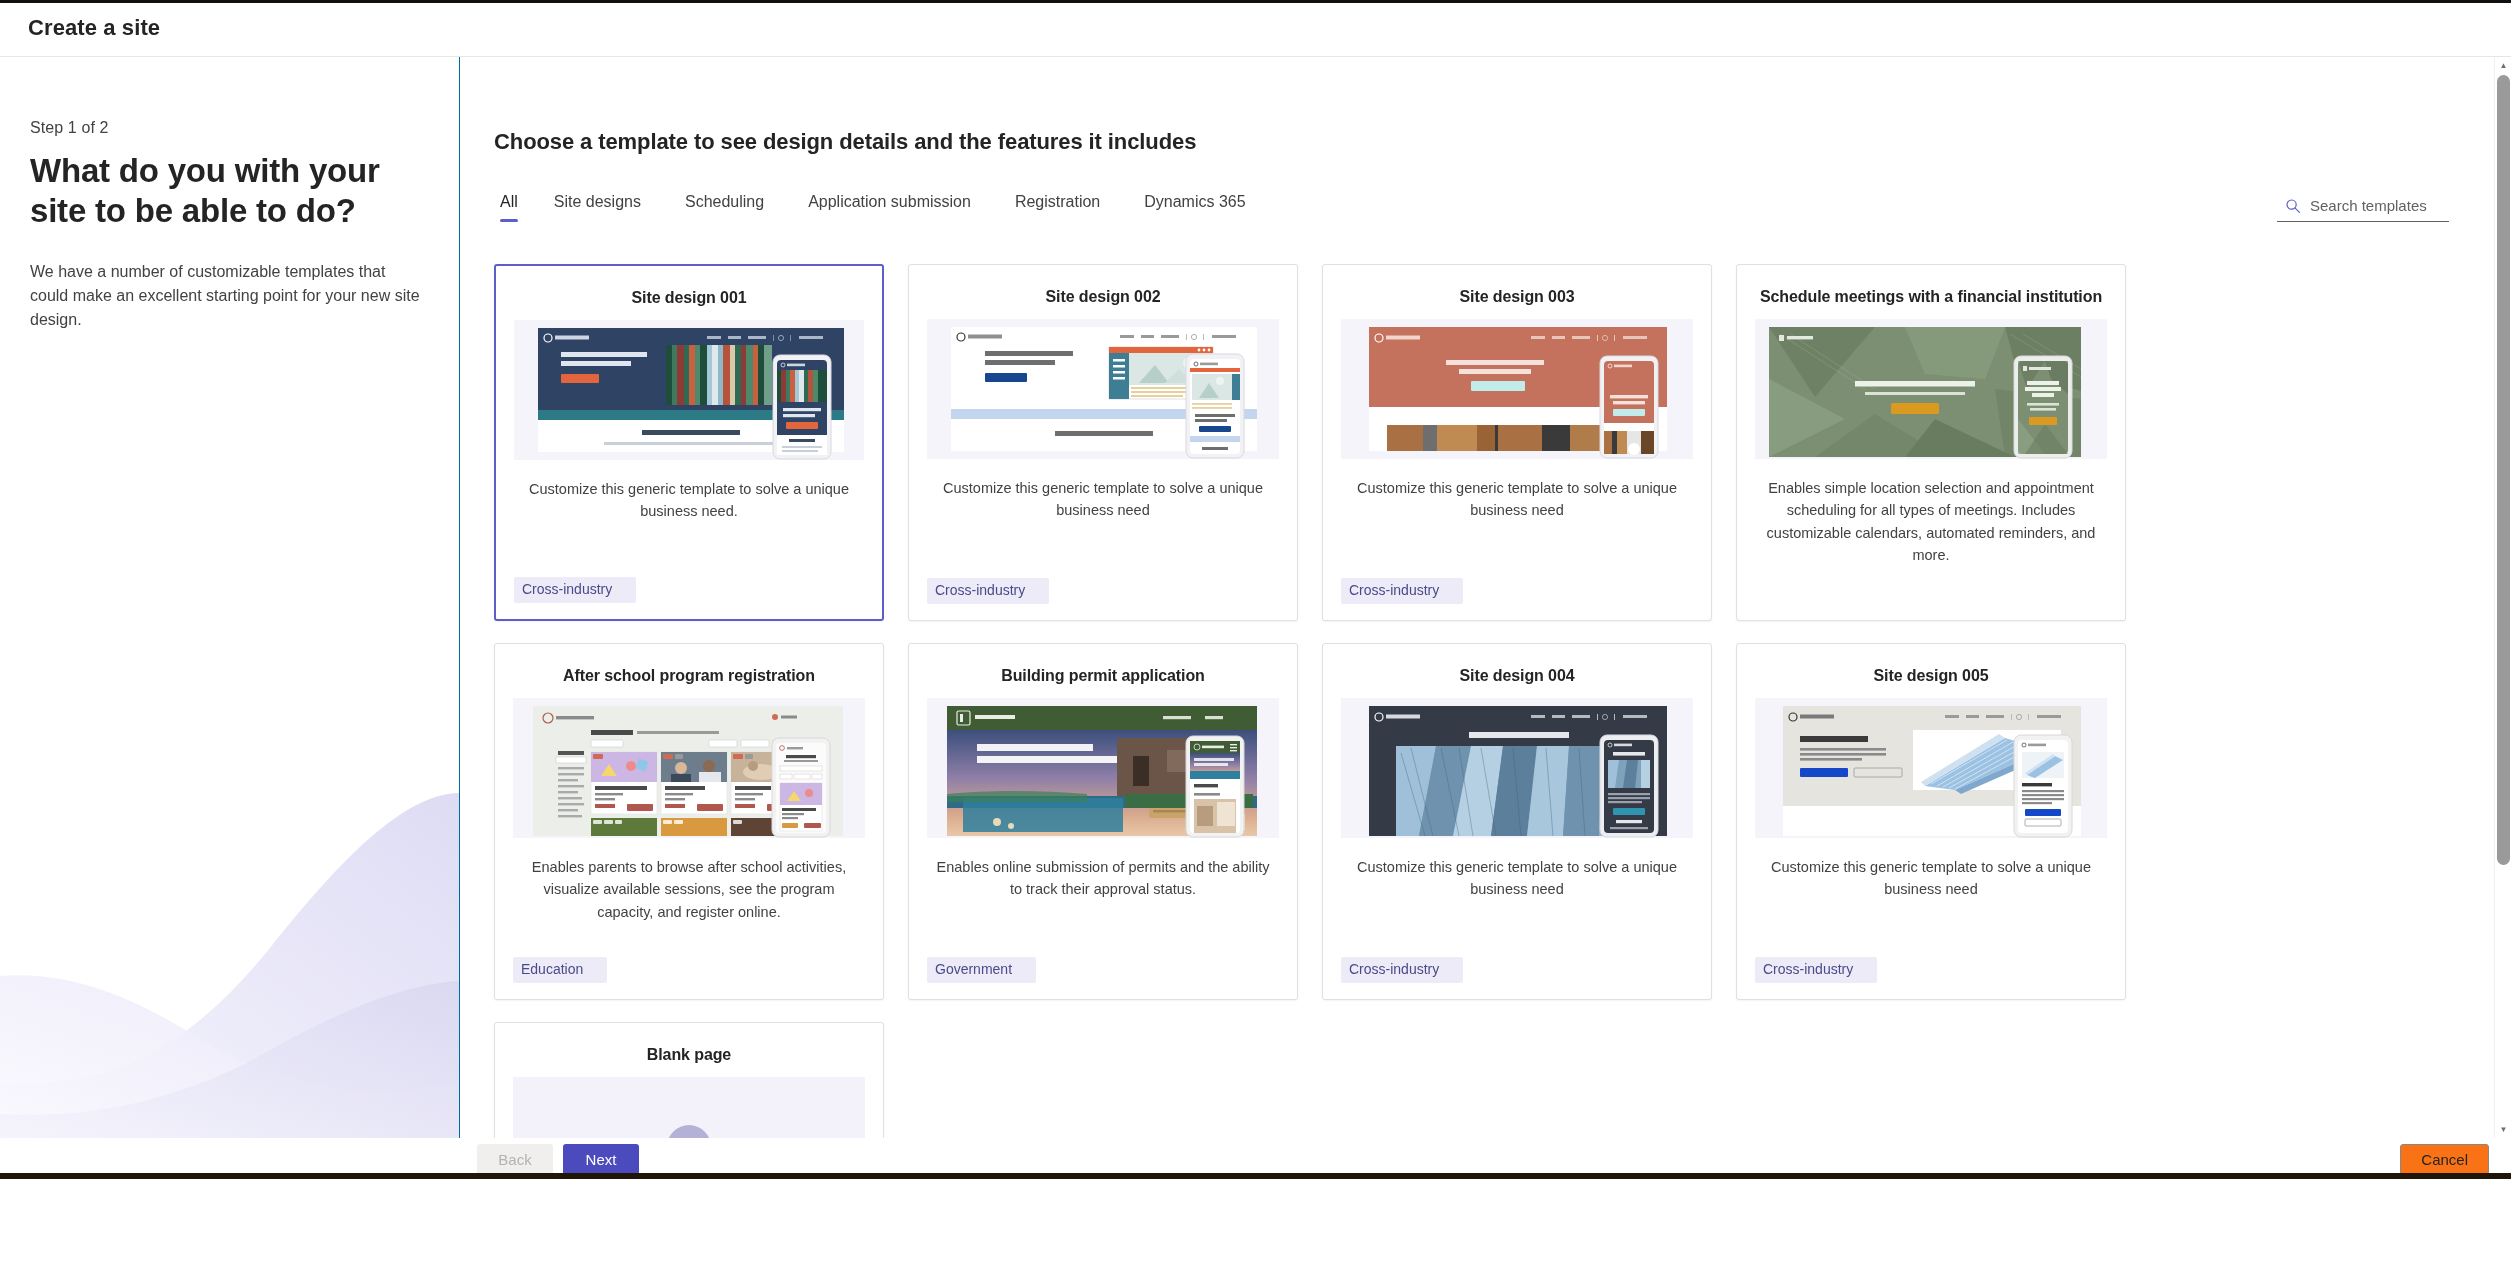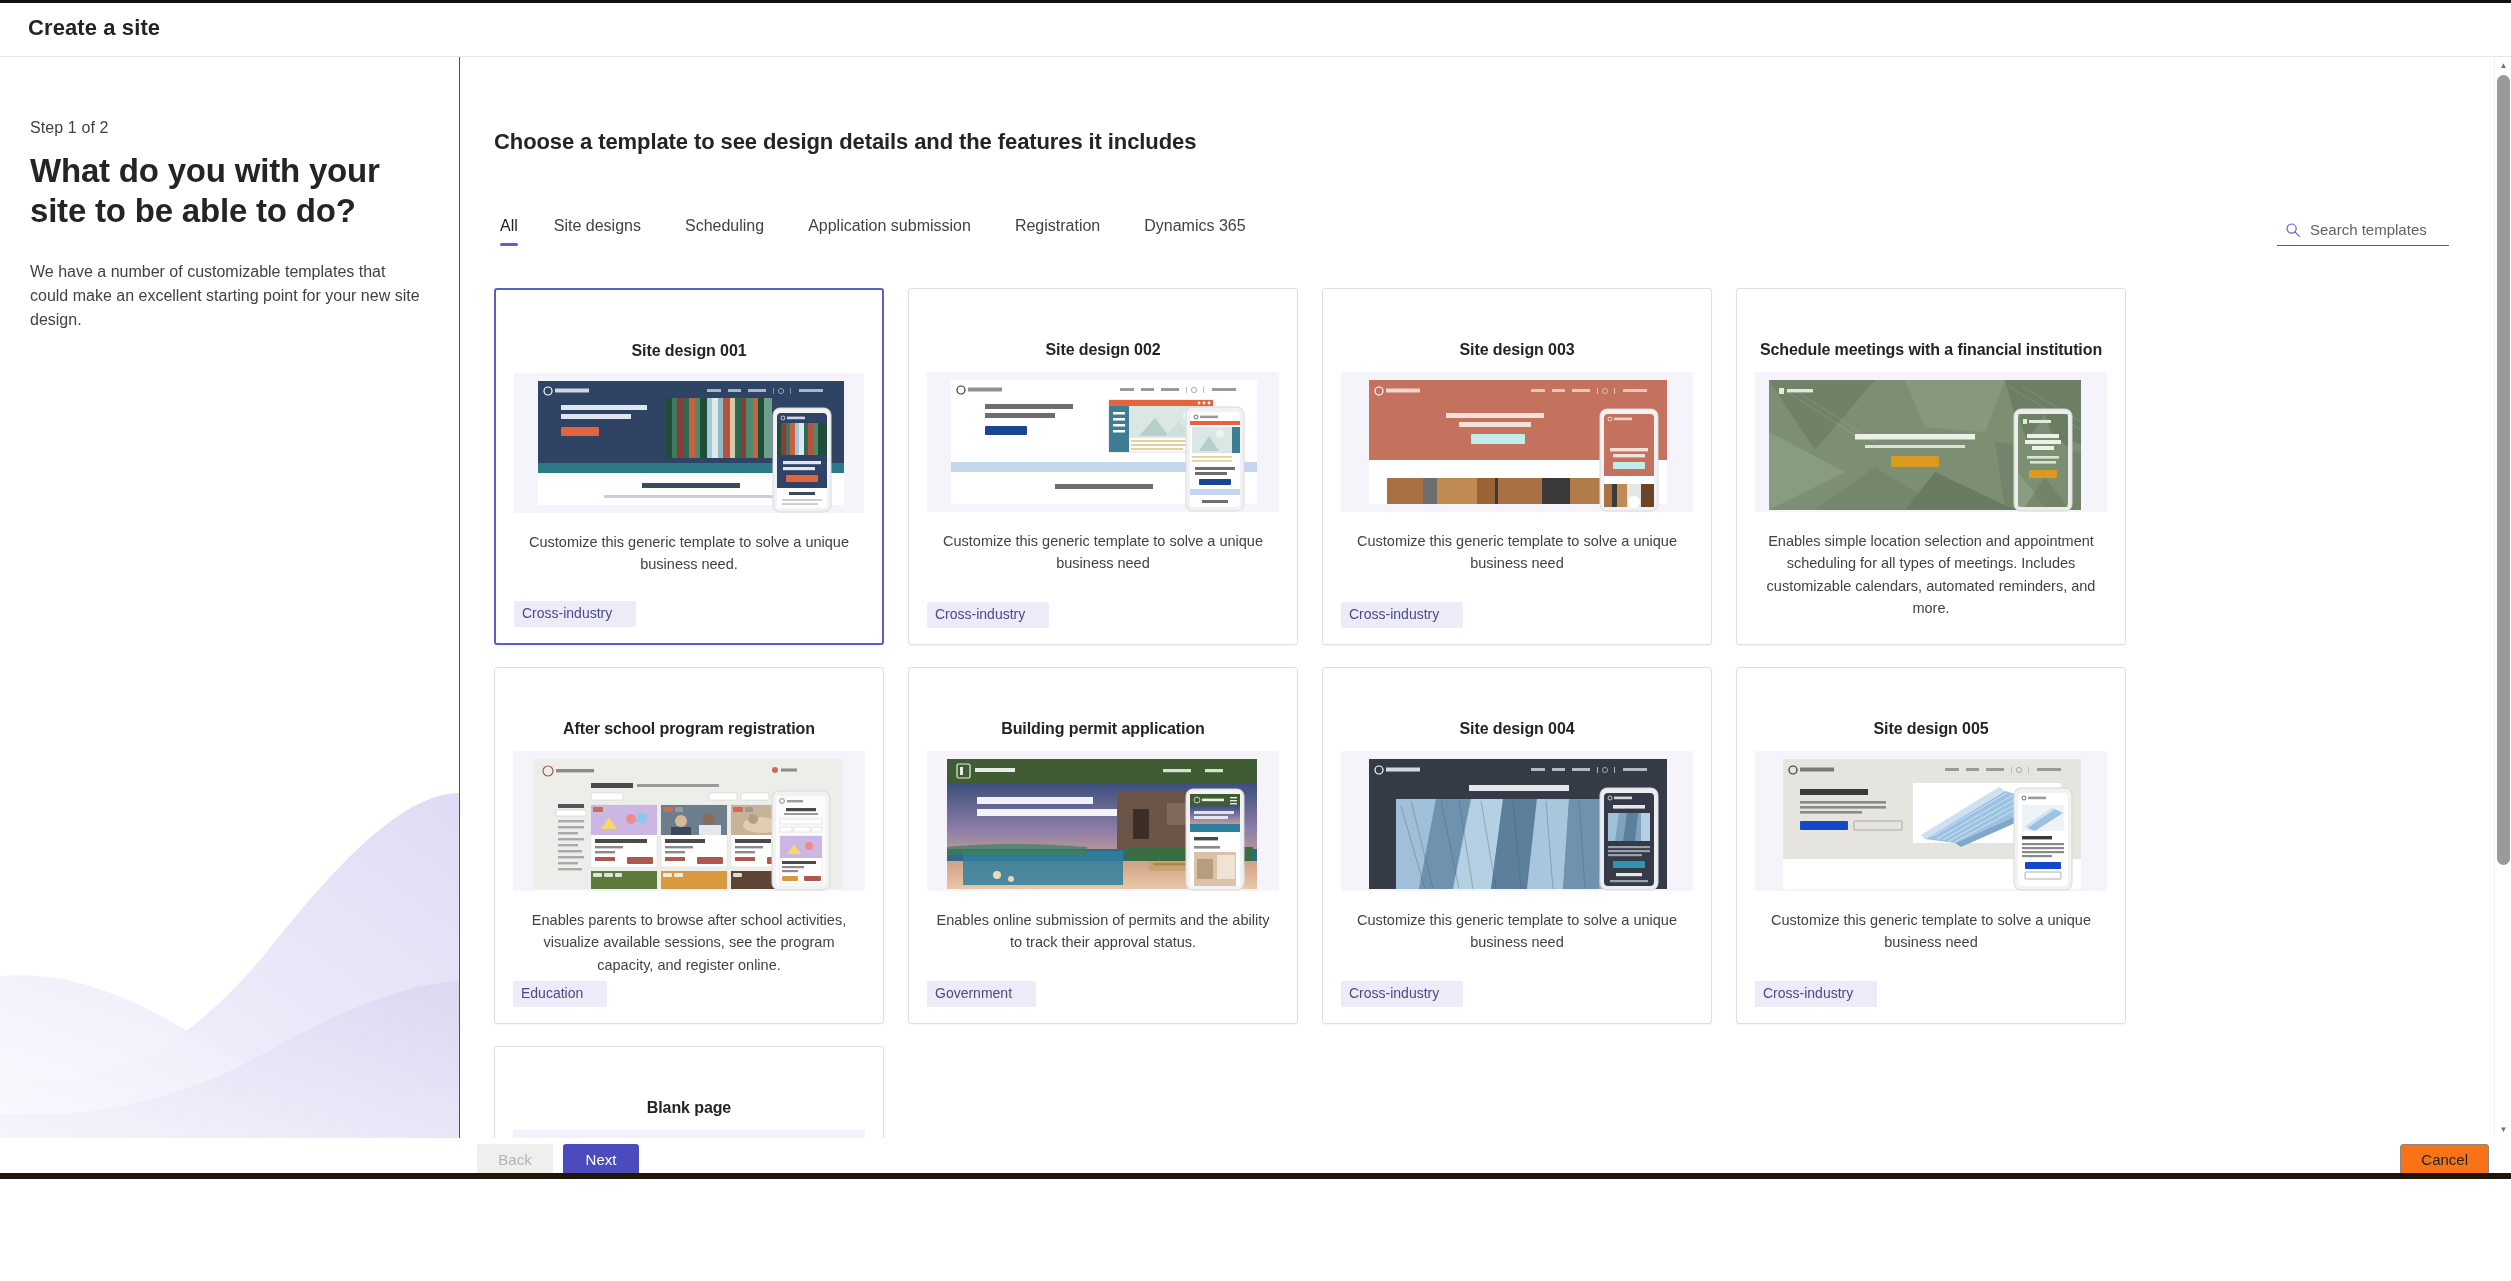--- a/index.html
+++ b/index.html
@@ -89,21 +89,21 @@
     display: flex; align-items: flex-end;
     justify-content: space-between;
     margin-bottom: 42px;
   }
   .tabs { display: flex; align-items: flex-end; gap: 0; }
   .tab {
     font-size: 16px; color: #424242;
     padding: 0 22px 11px 22px;
     position: relative; cursor: pointer; white-space: nowrap;
   }
-  .tab:first-child { padding-left: 6px; padding-right: 14px; margin-top: 24px; }
+  .tab:first-child { padding-left: 6px; padding-right: 14px; }
   .tab.active { color: #242424; font-weight: 400; }
   .tab.active::after {
     content: ""; position: absolute;
     left: 6px; right: 14px; bottom: 0; height: 3px;
     background: #5b5fc7; border-radius: 2px;
   }
   .tab:first-child.active::after { left: 6px; right: 14px; }
 
   .searchbox {
     display: flex; align-items: center; gap: 9px;
@@ -130,23 +130,22 @@
     overflow: hidden;
     cursor: pointer;
     box-shadow: 0 1px 2px rgba(0,0,0,.05);
   }
   .card.selected {
     border: 2px solid #5b5fc7;
   }
   .card-title {
     text-align: center;
     font-size: 16px; font-weight: 600; color: #242424;
-    padding: 4px 14px 13px 14px;
+    padding: 23px 14px 13px 14px;
     letter-spacing: -.1px;
-    margin-top: 48px;
   }
   .thumb-wrap {
     margin: 0 18px;
     height: 140px;
     background: #f5f4fb;
     overflow: hidden;
     position: relative;
     flex: 0 0 140px;
   }
   .thumb-wrap svg { display: block; }

